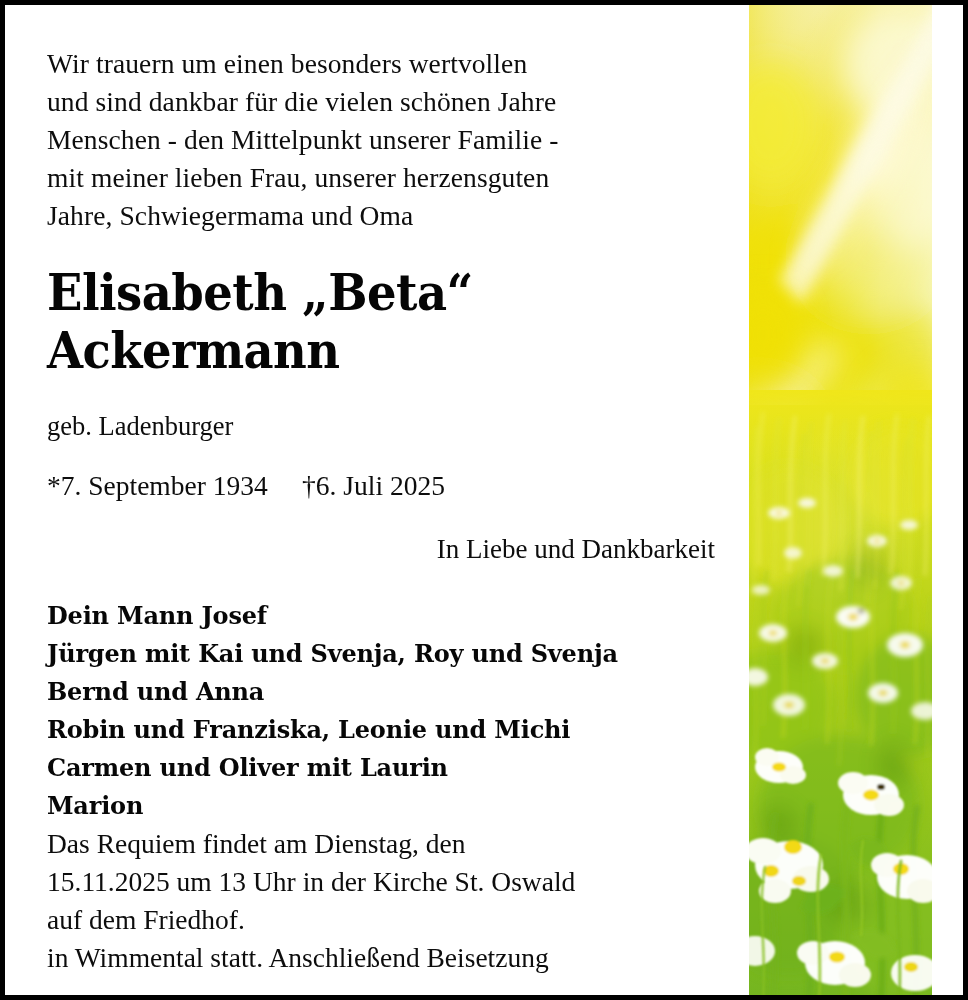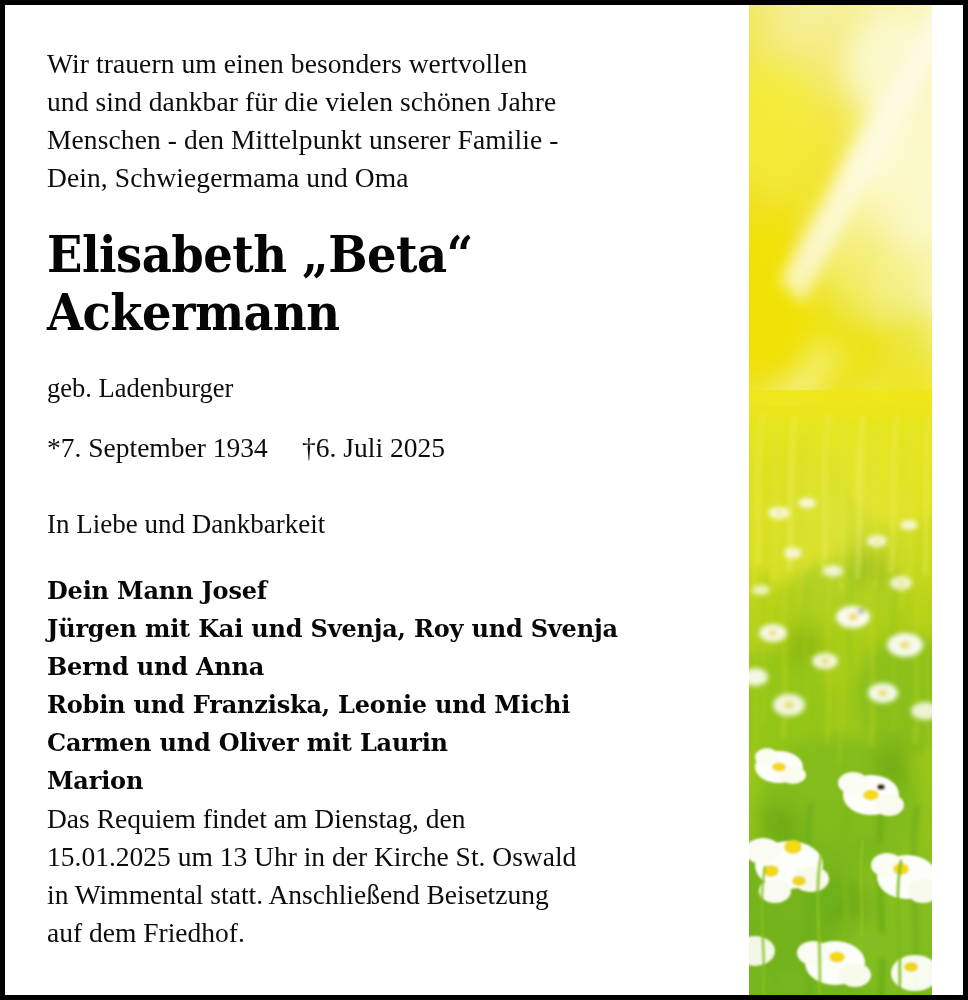--- a/index.html
+++ b/index.html
@@ -64,24 +64,25 @@
 
   .dates-line {
     margin-top: 28px;
     font-size: 27.5px;
     line-height: 32px;
     color: #0d0d0d;
     white-space: pre;
   }
 
   .dedication {
-    margin-top: 44px;
+    margin-top: 31px;
     font-size: 27px;
     line-height: 32px;
     color: #0d0d0d;
+    text-align: right;
   }
 
   .family-block {
     margin-top: 32px;
     font-family: "DejaVu Serif", "Liberation Serif", serif;
     font-weight: 700;
     font-size: 25px;
     line-height: 38px;
     letter-spacing: -0.2px;
     color: #070707;
@@ -117,21 +118,22 @@
 <body>
 
 <div class="obituary">
 
   <div class="text-column">
 
     <div class="intro-block">
       <div class="intro-line">Wir trauern um einen besonders wertvollen</div>
       <div class="intro-line">und sind dankbar für die vielen schönen Jahre</div>
       <div class="intro-line">Menschen - den Mittelpunkt unserer Familie -</div>
-      <div class="intro-line">Dein, Schwiegermama und Oma</div>
+      <div class="intro-line">mit meiner lieben Frau, unserer herzensguten</div>
+      <div class="intro-line">Jahre, Schwiegermama und Oma</div>
     </div>
 
     <div class="name-block">
       <div class="name-line">Elisabeth „Beta“</div>
       <div class="name-line">Ackermann</div>
     </div>
 
     <div class="born-name">geb. Ladenburger</div>
 
     <div class="dates-line">*7. September 1934     †6. Juli 2025</div>
@@ -142,23 +144,23 @@
       <div class="family-line">Dein Mann Josef</div>
       <div class="family-line">Jürgen mit Kai und Svenja, Roy und Svenja</div>
       <div class="family-line">Bernd und Anna</div>
       <div class="family-line">Robin und Franziska, Leonie und Michi</div>
       <div class="family-line">Carmen und Oliver mit Laurin</div>
       <div class="family-line">Marion</div>
     </div>
 
     <div class="service-block">
       <div class="service-line">Das Requiem findet am Dienstag, den</div>
-      <div class="service-line">15.01.2025 um 13 Uhr in der Kirche St. Oswald</div>
+      <div class="service-line">15.11.2025 um 13 Uhr in der Kirche St. Oswald</div>
+      <div class="service-line">auf dem Friedhof.</div>
       <div class="service-line">in Wimmental statt. Anschließend Beisetzung</div>
-      <div class="service-line">auf dem Friedhof.</div>
     </div>
 
   </div>
 
   <div class="photo-strip">
     <svg viewBox="0 0 183 995" preserveAspectRatio="none">
       <defs>
         <linearGradient id="bokehBase" x1="0" y1="0" x2="0.35" y2="1">
           <stop offset="0" stop-color="#f7f3c4"></stop>
           <stop offset="0.13" stop-color="#f6efa6"></stop>

